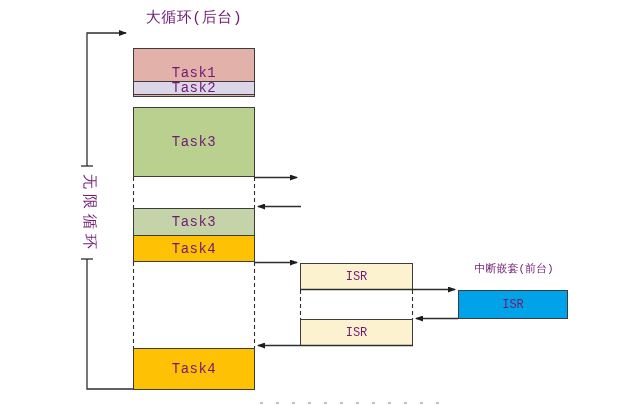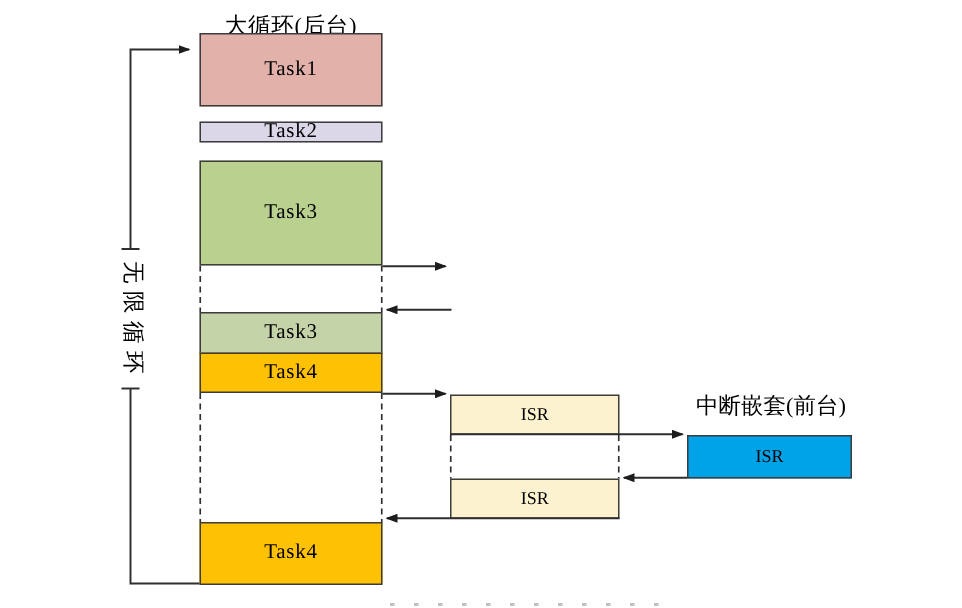--- a/index.html
+++ b/index.html
@@ -1,26 +1,26 @@
 <!DOCTYPE html>
 <html><head>
 <meta charset="utf-8">
 <style>
   html,body{margin:0;padding:0;background:#ffffff;}
   .canvas{
     position:relative;width:641px;height:405px;background:#ffffff;overflow:hidden;
-    font-family:Liberation Serif, serif;color:#000000;
+    font-family:Liberation Mono, monospace;color:#701a75;
   }
   
   .blk{
     position:absolute;left:133px;width:122px;box-sizing:border-box;
     border:1px solid #3c3c3c;display:flex;align-items:center;justify-content:center;
     font-size:14px;letter-spacing:.5px;
   }
-  .pos-task1{top:22px;height:49px;}
+  .pos-task1{top:48px;height:49px;}
   .pos-task2{top:81px;height:14px;}
   .pos-task3{top:107px;height:70px;}
   .pos-task3b{top:208px;height:28px;}
   .pos-task4a{top:235px;height:27px;}
   .pos-task4b{top:348px;height:42px;border-width:1.5px;}
   
   .fbox{
     position:absolute;box-sizing:border-box;border:1px solid #3c3c3c;
     display:flex;align-items:center;justify-content:center;font-size:12px;
   }
@@ -28,21 +28,21 @@
   .pos-isr1{left:300px;top:263px;width:113px;height:27px;}
   .pos-isr2{left:300px;top:319px;width:113px;height:27px;}
   .pos-nested{left:458px;top:290px;width:110px;height:29px;}
   
   .diagram-title{
     position:absolute;left:114px;top:8px;width:160px;text-align:center;
     font-size:15px;letter-spacing:.5px;
   }
   .nested-title{
     position:absolute;left:448px;top:261px;width:132px;text-align:center;
-    font-size:15px;
+    font-size:11px;
   }
   .loop-label{
     position:absolute;left:80px;top:169px;height:90px;width:16px;
     writing-mode:vertical-rl;text-orientation:sideways;
     font-size:15px;letter-spacing:5px;line-height:16px;text-align:center;
     background:#ffffff;
   }
   svg.overlay{position:absolute;left:0;top:0;pointer-events:none;}
 </style>
 </head>

